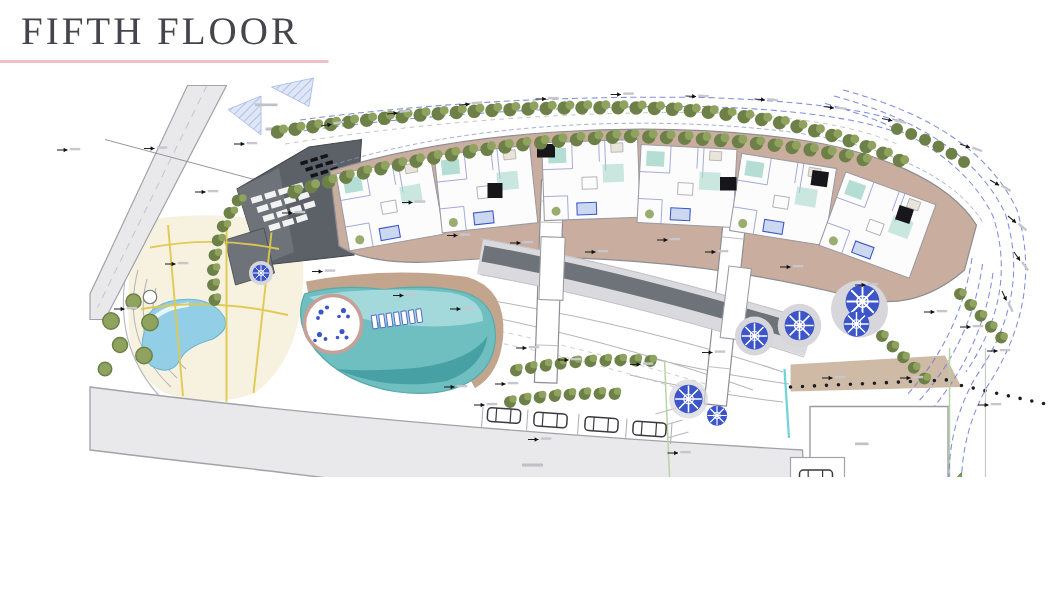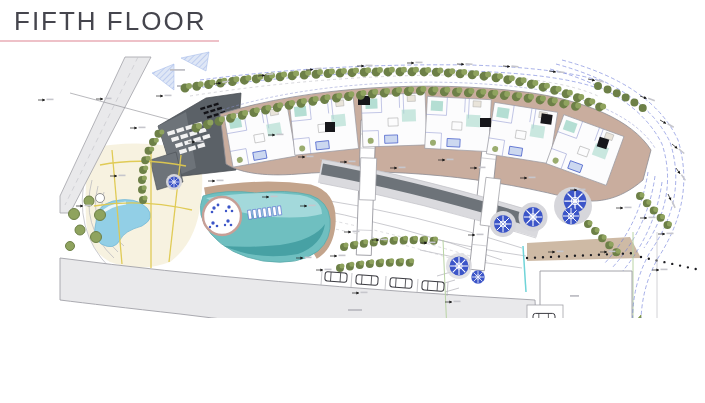--- a/index.html
+++ b/index.html
@@ -1,17 +1,17 @@
 <!DOCTYPE html>
 <html style="--title: #45454d; --rule: #eec1c8; --road: #e9e9eb; --roadEdge: #a2a2a8; --dark: #5b6167; --dark2: #6d7379; --panel: #f2f2f2; --bld: #c9ad9e; --bldEdge: #8d8d94; --unit: #fcfcfd; --teal: #a7d8cb; --core: #17171b; --pool: #6fbfc0; --poolDark: #47a1a4; --poolLight: #a8dbde; --deck: #c3a48c; --spool: #92cfe6; --cream: #f6f0da; --yline: #dfc94f; --tree: #8fa35e; --treeDark: #6d8047; --btree: #3c55c8; --gcirc: #d6d6db; --blue: #6a79d8; --tan2: #c9b29b; --cyan: #70d4d8; --ring: #c79f96; --greenTri: #86a24c; --greenLn: #b9d4a4;"><head>
 <meta charset="utf-8">
 <style>
   html,body{margin:0;padding:0;background:#fff;}
   .page{position:relative;width:705px;height:318px;background:#fff;overflow:hidden;
-        font-family:Liberation Sans, sans-serif;}
+        font-family:Liberation Serif, serif;}
   .title{position:absolute;left:14px;top:6px;font-size:26px;letter-spacing:2px;
          color:var(--title);font-weight:400;}
   .rule{position:absolute;left:0;top:40px;width:219px;height:2px;background:var(--rule);}
   svg{position:absolute;left:0;top:0;}
   .trees{fill:none;stroke:var(--treeDark);stroke-width:9;stroke-linecap:round;stroke-dasharray:0 12;}
   .trees2{fill:none;stroke:var(--tree);stroke-width:6;stroke-linecap:round;stroke-dasharray:0 12;}
   .hedge{fill:none;stroke:var(--treeDark);stroke-width:8;stroke-linecap:round;stroke-dasharray:0 10;}
   .hedge2{fill:none;stroke:var(--tree);stroke-width:5;stroke-linecap:round;stroke-dasharray:0 10;}
   .dotrow{fill:none;stroke:#1d1d22;stroke-width:2.4;stroke-linecap:round;stroke-dasharray:0 8;}
   .bblue{fill:none;stroke:var(--blue);stroke-width:0.7;stroke-dasharray:4 2.5;opacity:.85;}

